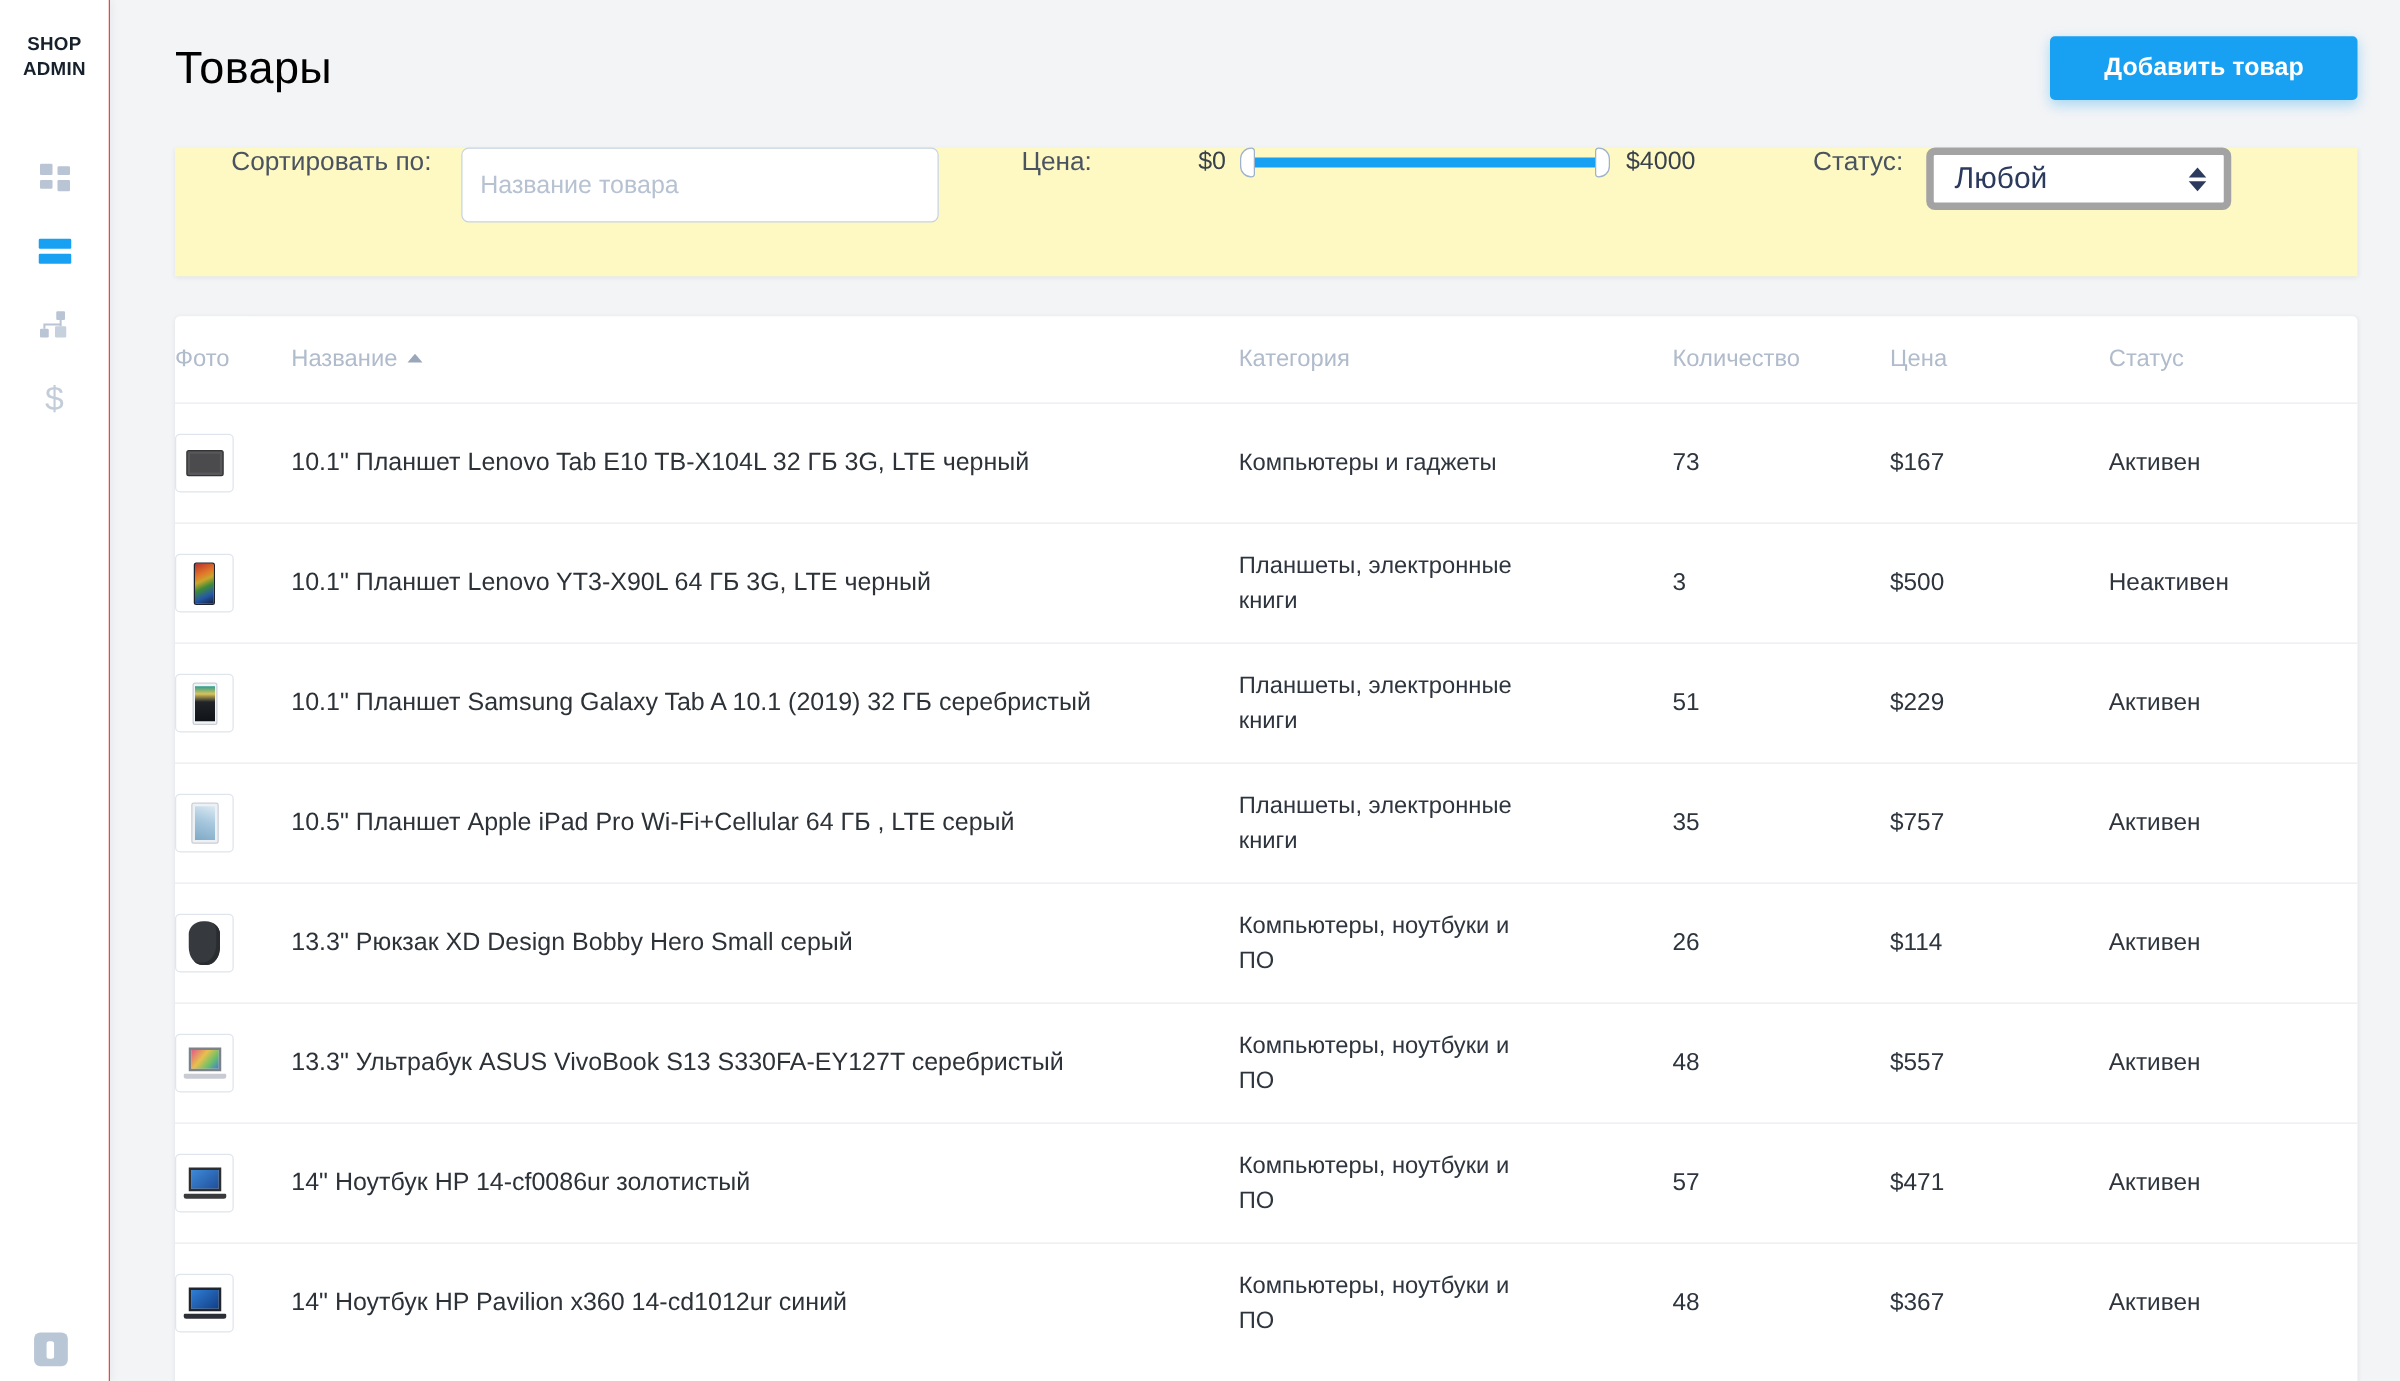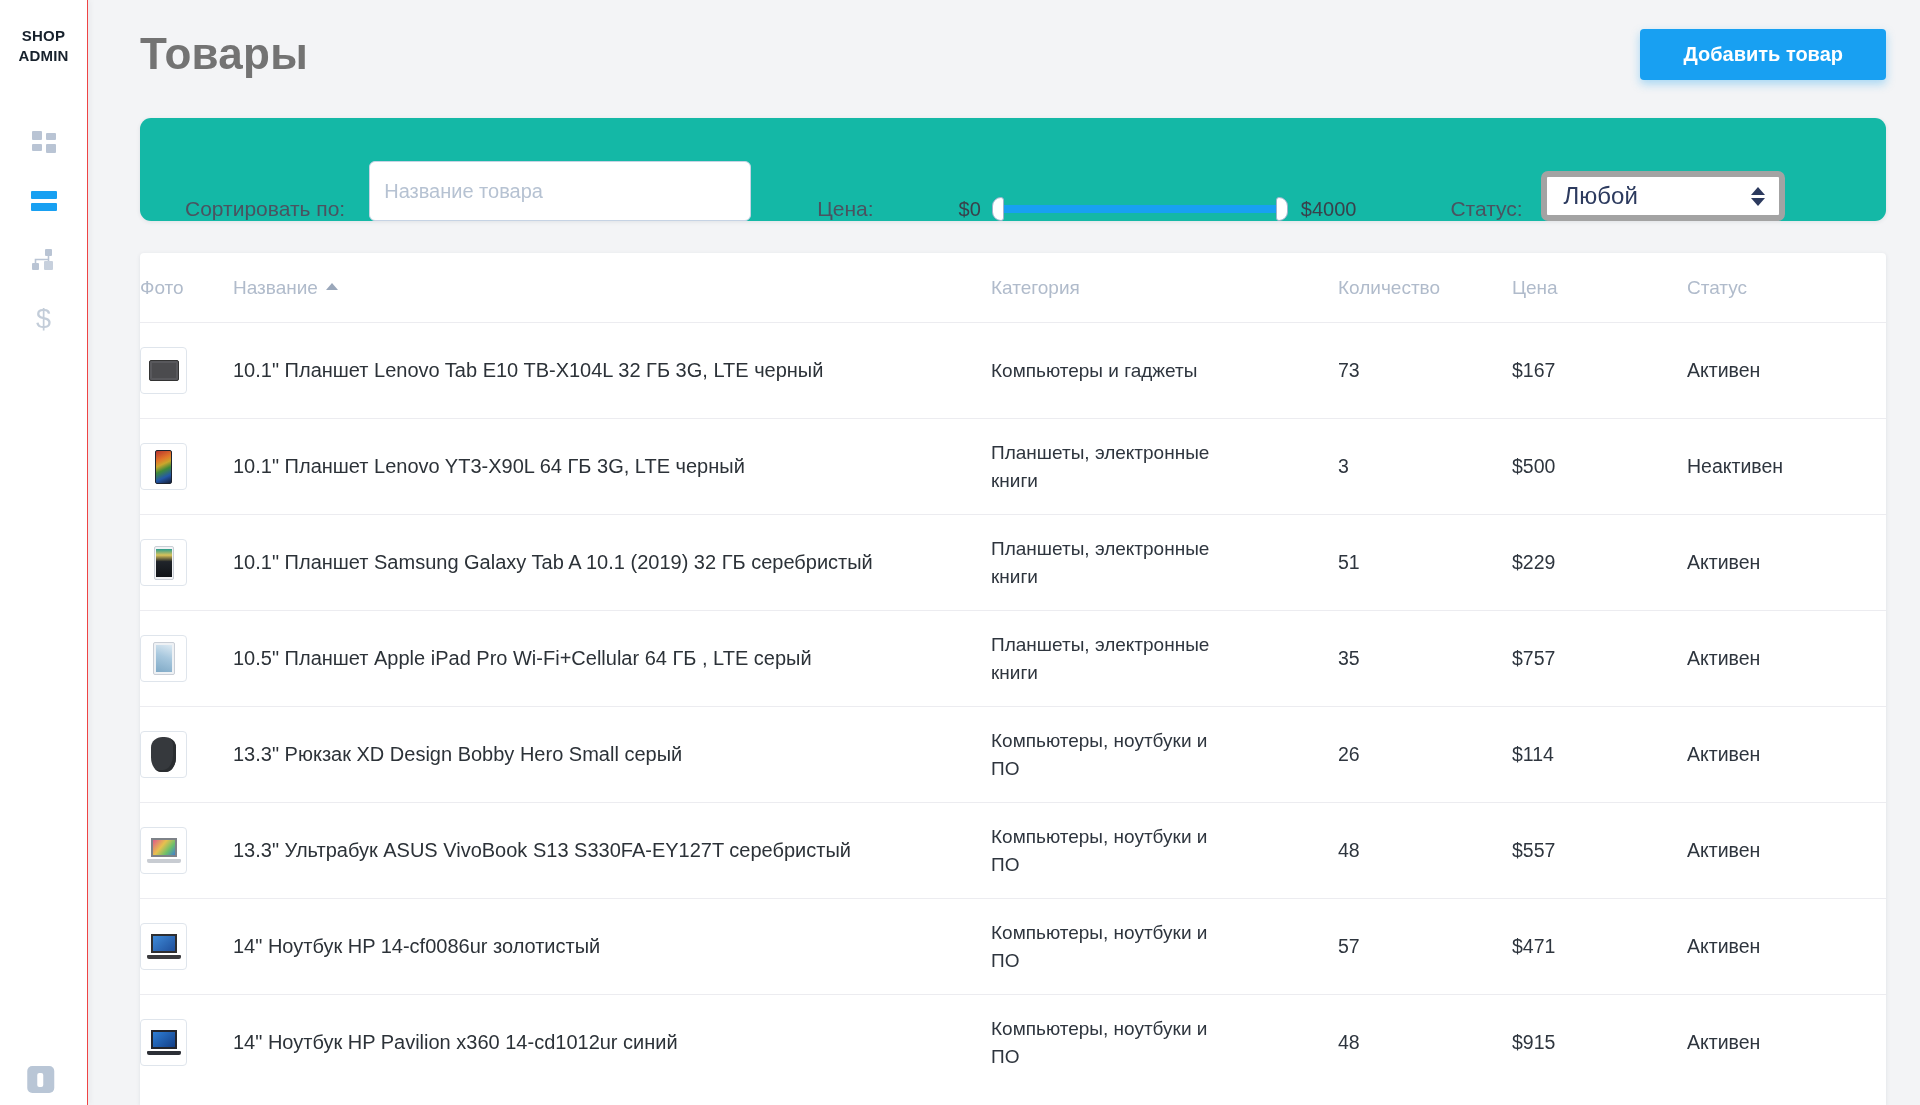--- a/index.html
+++ b/index.html
@@ -42,32 +42,32 @@
     position: absolute; bottom: 12px; left: 50%; transform: translateX(-62%);
     width: 27px; height: 27px; background: #b9c6d6; border-radius: 5px;
     display:flex; align-items:center; justify-content:center; cursor:pointer;
   }
   .collapse-btn i { width: 6px; height: 14px; background: #ffffff; border-radius: 2px; }
 
   
   .main { flex: 1; height: 1105px; padding: 0 34px 0 52px; display: flex; flex-direction: column; overflow: hidden; }
 
   .page-header { margin-top: 26px; height: 56px; display: flex; align-items: center; justify-content: space-between; }
-  .page-title { font-size: 44px; font-weight: bold; color: #737373; letter-spacing: .3px; }
+  .page-title { font-size: 36px; font-weight: normal; color: #000000; letter-spacing: .3px; }
   .add-btn {
     height: 51px; padding: 0 43px; background: #18a0f2; border: none; border-radius: 4px;
     color: #ffffff; font-size: 20px; font-weight: bold; font-family: inherit; cursor: pointer;
     box-shadow: 0 4px 10px rgba(24,160,242,0.35);
   }
 
   
   .filter-card {
-    margin-top: 36px; height: 103px; background: #14b8a6; border-radius: 11px;
+    margin-top: 36px; height: 103px; background: #fef9c3; border-radius: 0;
     box-shadow: 0 1px 4px rgba(25,39,62,0.09);
-    display: flex; align-items: flex-end; padding: 0 45px; flex-shrink: 0;
+    display: flex; align-items: flex-start; padding: 0 45px; flex-shrink: 0;
   }
   .f-label { font-size: 21px; color: #4a5360; white-space: nowrap; }
   .sort-input {
     margin-left: 24px; width: 382px; height: 60px; border: 1px solid #c6d3e4; border-radius: 6px;
     padding: 0 14px; font-size: 20px; font-family: inherit; color: #2e353e; outline: none; background:#fff;
   }
   .sort-input::placeholder { color: #b6c2d2; }
   .price-label { margin-left: 66px; }
   .price-min { margin-left: 85px; font-size: 20px; color: #39414b; }
   .price-max { margin-left: 13px; font-size: 20px; color: #39414b; }
@@ -324,19 +324,19 @@
             <div class="thumb">
               <span class="art art-laptop-hp-blue art-laptop">
                 <i class="screen"></i>
                 <i class="base"></i>
               </span>
             </div>
           </div>
     <div class="cell cell-name">14" Ноутбук HP Pavilion x360 14-cd1012ur синий</div>
     <div class="cell cell-category">Компьютеры, ноутбуки и ПО</div>
     <div class="cell cell-qty">48</div>
-    <div class="cell cell-price">$915</div>
+    <div class="cell cell-price">$367</div>
     <div class="cell cell-status">Активен</div>
   </div>
       </div>
   </section>
 
 </main>
 
 </body></html>

